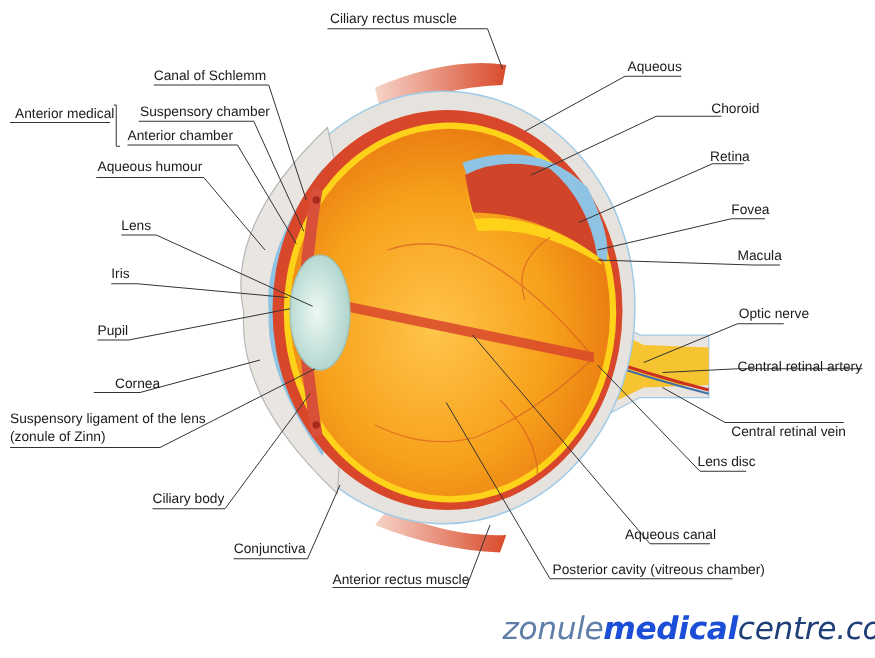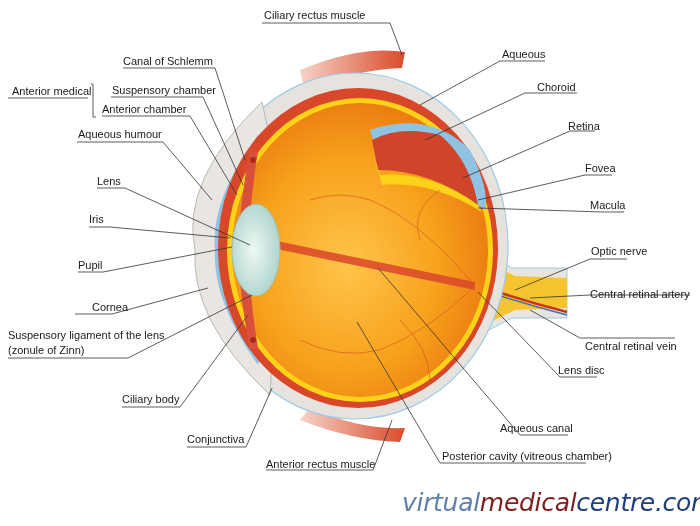--- a/index.html
+++ b/index.html
@@ -5,21 +5,21 @@
   html, body { margin: 0; padding: 0; background: #ffffff; }
   body { width: 700px; height: 526px; position: relative; overflow: hidden;
          font-family: "Liberation Sans", sans-serif; }
   #stage { position: absolute; left: 0; top: 0; width: 700px; height: 526px; }
   .lbl { position: absolute; font-size: 11px; color: #1a1a1a; white-space: nowrap;
          line-height: 13px; font-family: "Liberation Sans", sans-serif; }
   .lbl.multi { white-space: normal; width: 160px; line-height: 15px; }
   #logo { position: absolute; left: 402px; top: 488px; font-size: 25px; letter-spacing: -0.3px;
           font-family: "DejaVu Sans", sans-serif; font-style: italic; }
   #logo .v { color: #5f7fa8; }
-  #logo .m { color: #7f1d1d; font-weight: normal; }
+  #logo .m { color: #1d4ed8; font-weight: bold; }
   #logo .c { color: #1f3f78; }
 </style>
 </head>
 <body>
 
 <svg id="stage" width="700" height="526" viewBox="0 0 700 526" xmlns="http://www.w3.org/2000/svg">
   <defs>
     <radialGradient id="vitG" cx="0.45" cy="0.55" r="0.6">
       <stop offset="0" stop-color="#ffc54a"></stop>
       <stop offset="0.6" stop-color="#f7a11c"></stop>
@@ -121,26 +121,26 @@
 <div class="lbl" style="left:78px;top:128px">Aqueous humour</div>
 <div class="lbl" style="left:97px;top:175px">Lens</div>
 <div class="lbl" style="left:89px;top:213px">Iris</div>
 <div class="lbl" style="left:78px;top:259px">Pupil</div>
 <div class="lbl" style="left:92px;top:301px">Cornea</div>
 <div class="lbl multi" style="left:8px;top:328px">Suspensory ligament of the lens (zonule of Zinn)</div>
 <div class="lbl" style="left:122px;top:393px">Ciliary body</div>
 <div class="lbl" style="left:187px;top:433px">Conjunctiva</div>
 <div class="lbl" style="left:266px;top:458px">Anterior rectus muscle</div>
 <div class="lbl" style="left:502px;top:48px">Aqueous</div>
-<div class="lbl" style="left:537px;top:81px">Choroid</div>
+<div class="lbl" style="left:569px;top:81px">Choroid</div>
 <div class="lbl" style="left:568px;top:120px">Retina</div>
 <div class="lbl" style="left:585px;top:162px">Fovea</div>
 <div class="lbl" style="left:590px;top:199px">Macula</div>
 <div class="lbl" style="left:591px;top:245px">Optic nerve</div>
 <div class="lbl" style="left:590px;top:288px">Central retinal artery</div>
 <div class="lbl" style="left:585px;top:340px">Central retinal vein</div>
 <div class="lbl" style="left:558px;top:364px">Lens disc</div>
 <div class="lbl" style="left:500px;top:422px">Aqueous canal</div>
 <div class="lbl" style="left:442px;top:450px">Posterior cavity (vitreous chamber)</div>
 
 <div id="logo">
-  <span class="v">virtual</span><span class="m">medical</span><span class="c">centre.com</span>
+  <span class="v">zonule</span><span class="m">medical</span><span class="c">centre.com</span>
 </div>
 
 </body></html>

